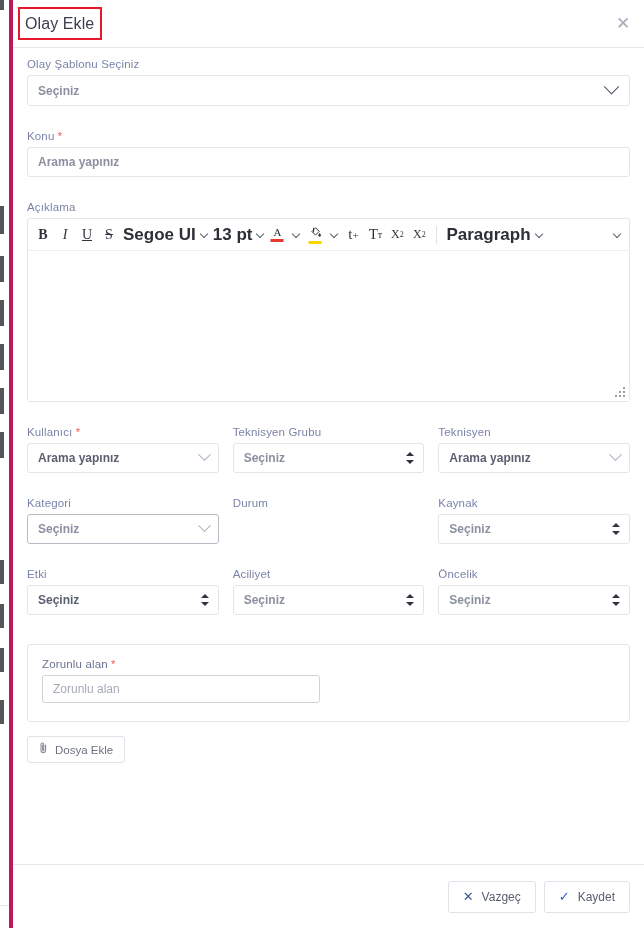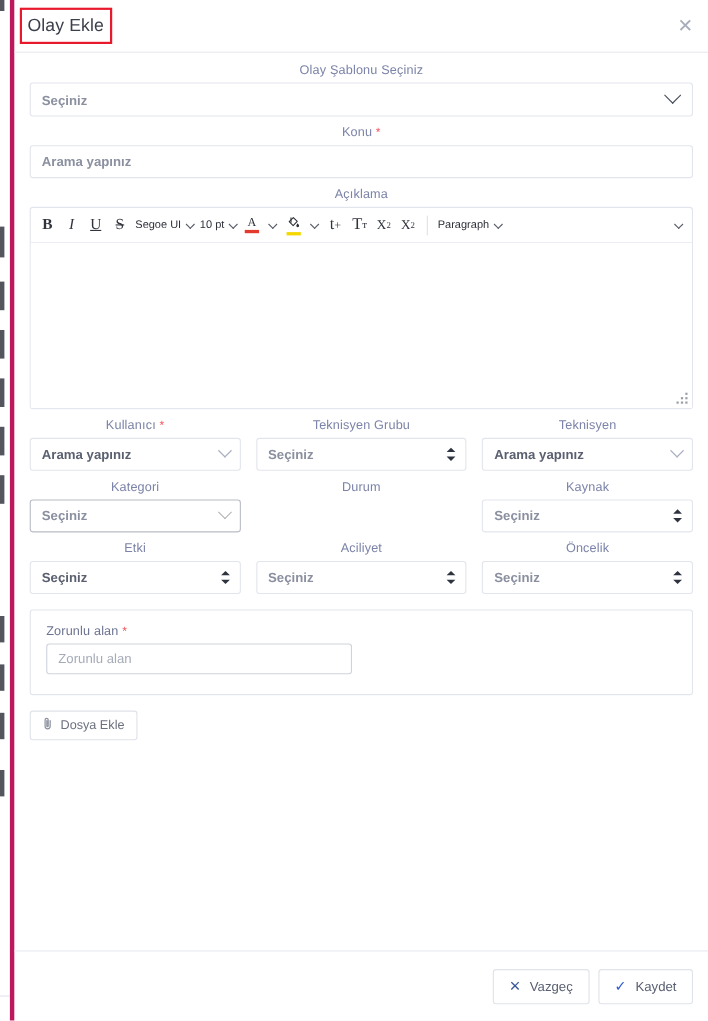--- a/index.html
+++ b/index.html
@@ -47,21 +47,21 @@
     color: #a8adbb; font-size: 17px; cursor: pointer; background: none; border: none; padding: 0;
   }
 
   .modal-body {
     flex: 1 1 auto;
     padding: 10px 14px 0 14px;
     overflow: hidden;
   }
 
   
-  .fld { margin-bottom: 9px; text-align: center; }
+  .fld { margin-bottom: 24px; }
   .lbl {
     display: block;
     font-size: 11.5px; color: #7b83a8; letter-spacing: .15px;
     margin-bottom: 5px;
   }
   .req { color: #f2545b; font-size: 11px; }
 
   .ctrl {
     position: relative;
     width: 100%; height: 30px;
@@ -107,21 +107,21 @@
   }
   .tb {
     display: flex; align-items: center; justify-content: center;
     height: 26px; min-width: 22px; padding: 0 4px;
     font-size: 13px; color: #31343d; cursor: pointer; position: relative;
   }
   .tb.bold { font-weight: bold; font-family: "Liberation Serif", serif; font-size: 14px; }
   .tb.ital { font-style: italic; font-family: "Liberation Serif", serif; font-size: 14px; }
   .tb.under { text-decoration: underline; font-family: "Liberation Serif", serif; font-size: 14px; }
   .tb.strike { text-decoration: line-through; font-family: "Liberation Serif", serif; font-size: 14px; }
-  .tb.txt { font-size: 10px; color: #2c2f38; padding: 0 3px; }
+  .tb.txt { font-size: 17px; color: #2c2f38; padding: 0 3px; font-weight: bold; }
   .tb .mini-chev {
     display: inline-block; width: 6px; height: 6px; margin-left: 5px; margin-bottom: 2px;
     border-right: 1.2px solid #5b5f6b; border-bottom: 1.2px solid #5b5f6b;
     transform: rotate(45deg);
   }
   .tb.caret-only { min-width: 16px; padding: 0 2px; }
   .tb .mini-chev.solo { margin-left: 0; }
 
   .colA { position: relative; font-size: 11px; font-family: "Liberation Serif", serif; color: #2c2f38; line-height: 1; padding-bottom: 4px; }
   .colA::after { content: ""; position: absolute; left: 50%; transform: translateX(-50%); bottom: 0; width: 13px; height: 3px; background: #e23b2e; }
@@ -233,21 +233,21 @@
           <div class="rte-toolbar">
             <div class="tb bold">B</div>
             <div class="tb ital">I</div>
             <div class="tb under">U</div>
             <div class="tb strike">S</div>
             <div class="tb txt">
                 <span>Segoe UI</span>
                 <span class="mini-chev"></span>
               </div>
             <div class="tb txt">
-                <span>10 pt</span>
+                <span>13 pt</span>
                 <span class="mini-chev"></span>
               </div>
             <div class="tb">
                 <span class="colA">A</span>
               </div>
             <div class="tb caret-only">
                 <span class="mini-chev solo"></span>
               </div>
             <div class="tb">
               <span class="bucket">

